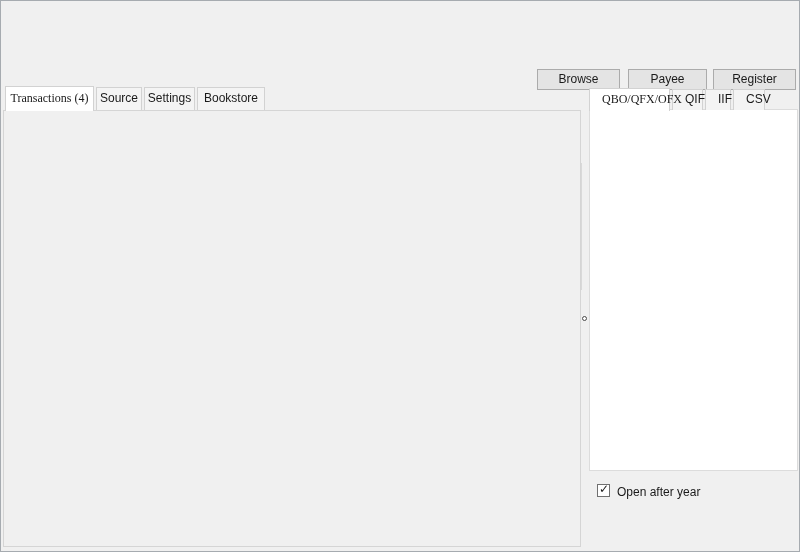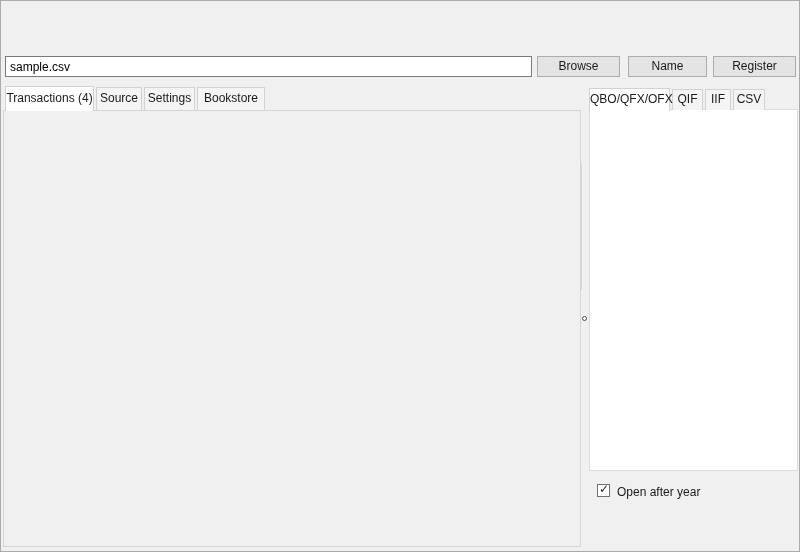--- a/index.html
+++ b/index.html
@@ -20,34 +20,34 @@
 
   
   #menubar { position:absolute; left:0; top:30px; width:100%; height:18px; background:#ffffff; }
   .menu-item { position:absolute; top:1px; font-size:12px; color:#1a1a1a; }
 
   
   #file-input { position:absolute; left:4px; top:55px; width:527px; height:21px; background:#fff;
                 border:1px solid #7a7a7a; font-size:12px; line-height:19px; padding-left:4px; }
   .btn { position:absolute; background:#e4e4e4; border:1px solid #abababa0; border-color:#ababab; text-align:center;
          font-size:12px; color:#1a1a1a; }
-  .btn-h21 { height:21px; line-height:19px; }
+  .btn-h21 { height:21px; line-height:19px;margin-top:13px; }
   #btn-browse { left:536px; top:55px; width:83px; }
   #btn-paste  { left:627px; top:55px; width:79px; }
   #btn-register { left:712px; top:55px; width:83px; }
 
   
   .tab { position:absolute; background:#f4f4f4; border:1px solid #d2d2d2; border-bottom:none; text-align:center;
          font-size:12px; line-height:21px; height:23px; top:86px; z-index:3; }
-  .tab.active { background:#ffffff; top:85px; height:25px; line-height:23px; z-index:4; }
+  .tab.active { background:#ffffff; top:85px; height:25px; line-height:23px; z-index:4;font-family:Liberation Serif, serif; }
   #tab-transactions { left:4px;  width:89px; }
   #tab-source      { left:95px;  width:46px; }
   #tab-settings    { left:143px; width:51px; }
   #tab-renamings   { left:196px; width:68px; }
-  .rtab { top:88px; height:21px; line-height:19px; }
+  .rtab { top:88px; height:21px; line-height:19px;padding-left:12px; }
   .rtab.active { top:87px; height:23px; line-height:21px; }
   #tab-qbo { left:588px; width:81px; }
   #tab-qif { left:671px; width:31px; }
   #tab-iif { left:704px; width:26px; }
   #tab-csv { left:732px; width:32px; }
 
   
   #left-page { position:absolute; left:2px; top:109px; width:578px; height:437px; background:#f0f0f0;
                border:1px solid #d5d5d5; z-index:1; }
   .lbl { position:absolute; font-size:12px; color:#1a1a1a; }
@@ -142,23 +142,22 @@
   #open-after-label { left:616px; top:484px; }
   #btn-convert { left:595px; top:505px; width:195px; height:28px; line-height:26px; }
 </style>
 </head>
 <body>
 
 <div id="window">
 
 
 
-  <input id="file-input" value="sample.csv" style="">
   <div id="btn-browse" class="btn btn-h21">Browse</div>
-  <div id="btn-paste" class="btn btn-h21">Name</div>
+  <div id="btn-paste" class="btn btn-h21">Payee</div>
   <div id="btn-register" class="btn btn-h21">Register</div>
 
   <div id="tab-transactions" class="tab active">Transactions (4)</div>
   <div id="tab-source" class="tab">Source</div>
   <div id="tab-settings" class="tab">Settings</div>
   <div id="tab-renamings" class="tab">Bookstore</div>
 
   <div id="tab-qbo" class="tab rtab active">QBO/QFX/OFX</div>
   <div id="tab-qif" class="tab rtab">QIF</div>
   <div id="tab-iif" class="tab rtab">IIF</div>

